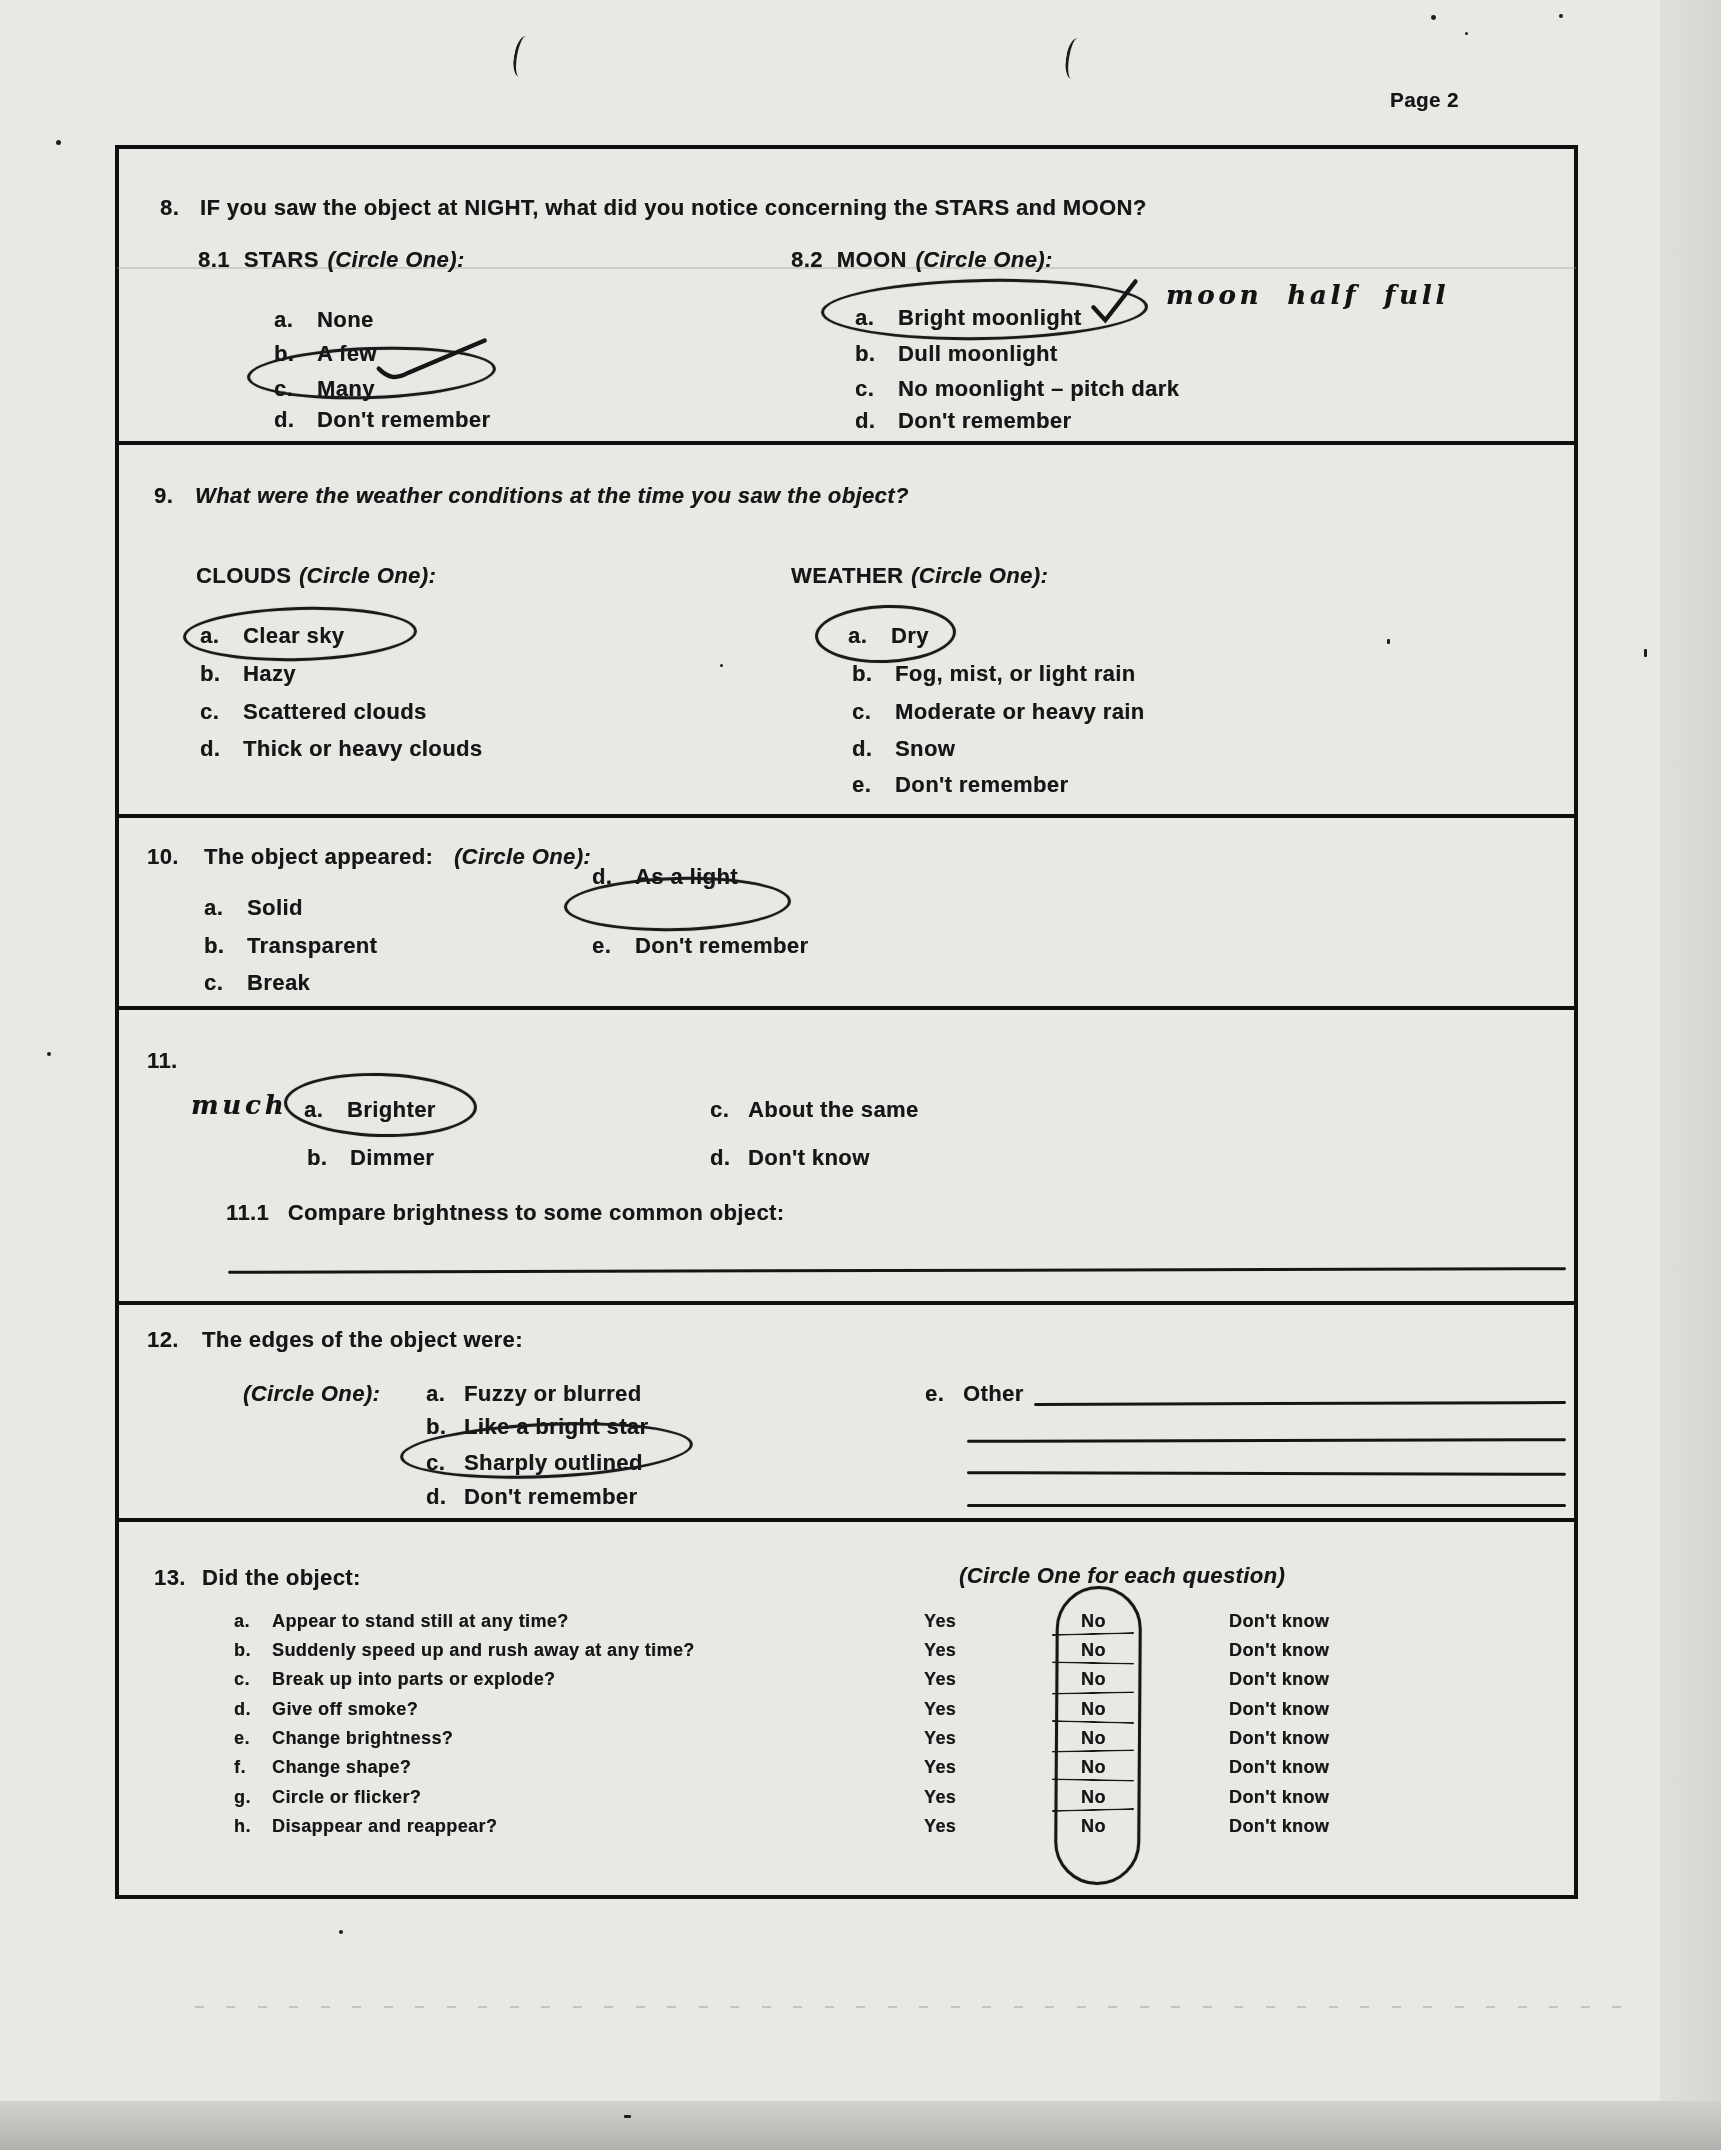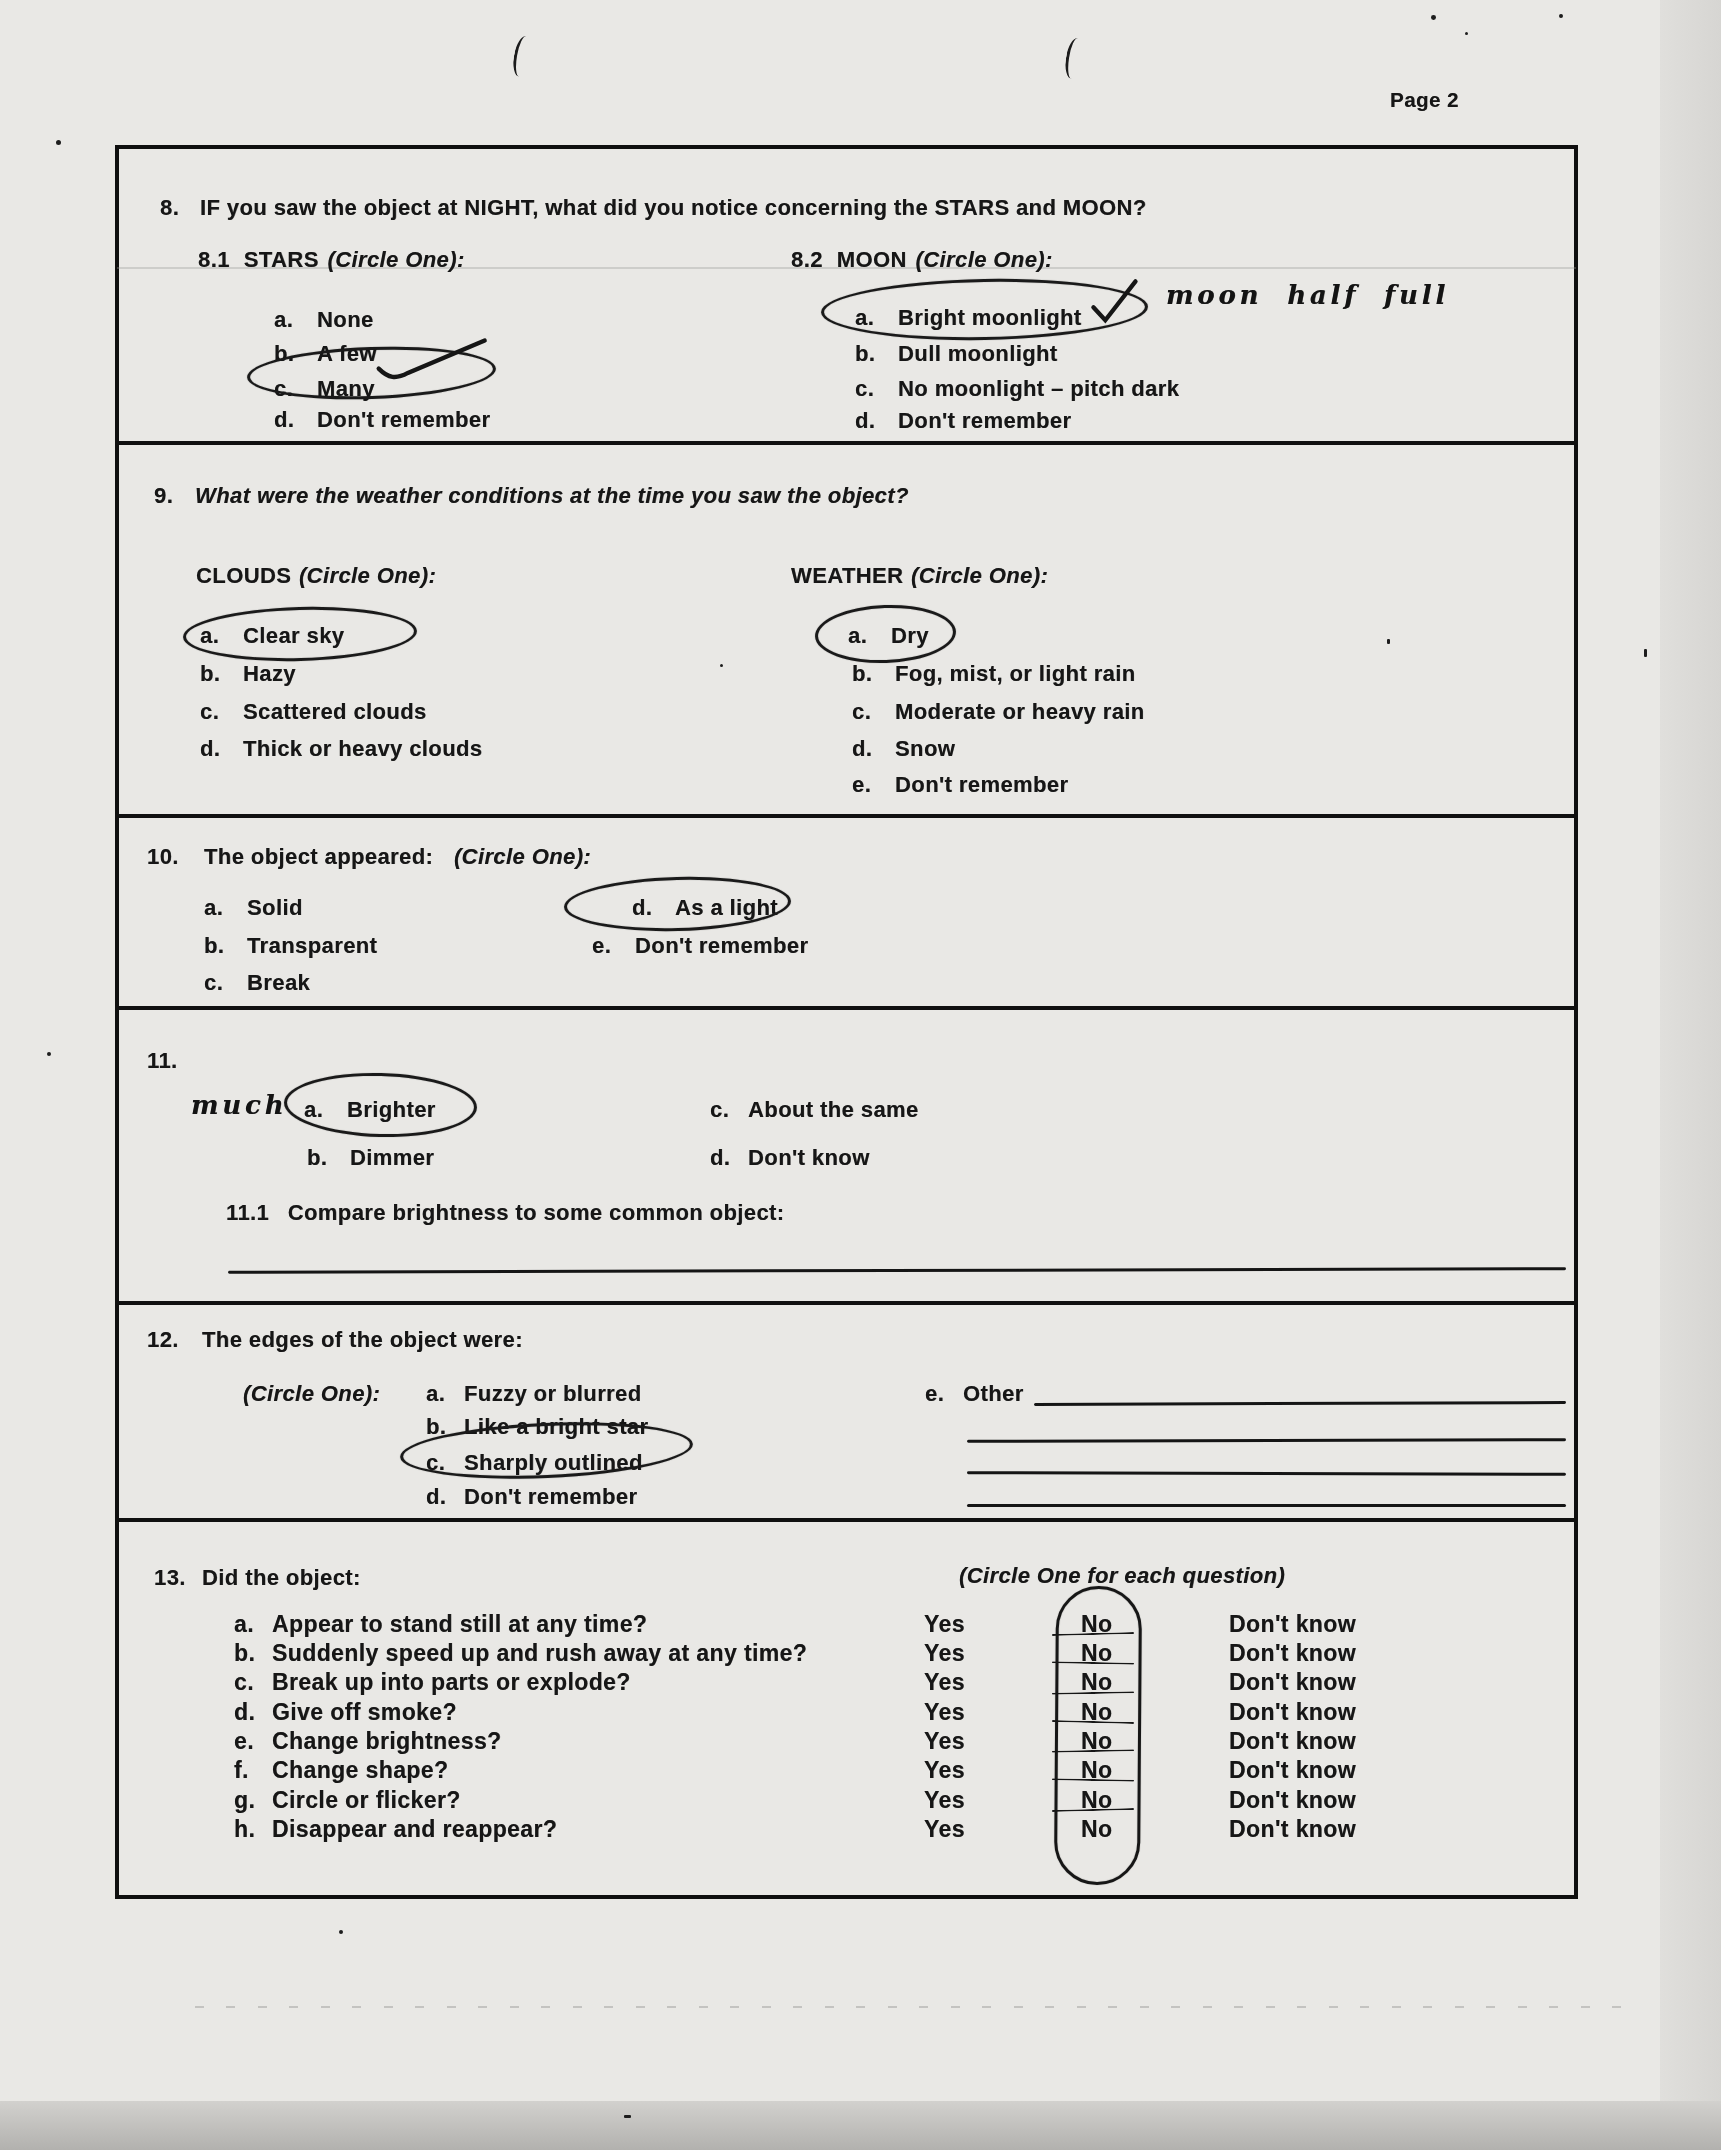--- a/index.html
+++ b/index.html
@@ -8,21 +8,21 @@
   .rband{position:absolute;top:0;left:1660px;width:62px;height:2151px;
          background:linear-gradient(to right,#e0dfdc,#d6d5d2);}
   .bband{position:absolute;left:0;top:2101px;width:1721px;height:49px;
          background:linear-gradient(to bottom,#d2d1ce,#b2b1ae);}
   .box{position:absolute;left:115px;top:145px;width:1463px;height:1754px;
        border:4.3px solid #0f0f0f;box-sizing:border-box;}
   .hr{position:absolute;left:115px;width:1463px;height:3.8px;background:#101010;}
   .t{position:absolute;white-space:nowrap;font-weight:700;font-size:22px;
      letter-spacing:0.4px;text-shadow:0.3px 0.4px 0.5px rgba(15,15,15,.5);}
   .h41{font-size:22px;}
-  .s38{font-size:23px;}
+  .s38{font-size:18px;}
   .it{font-style:italic;}
   .letter{display:inline-block;width:43px;}
   .letter2{display:inline-block;width:38px;}
   .gap{display:inline-block;width:14px;}
   .hw{position:absolute;font-family:"DejaVu Serif",serif;font-style:italic;font-weight:600;
       color:#131313;white-space:nowrap;letter-spacing:3.8px;word-spacing:12px;
       text-shadow:0.3px 0.3px 0.5px rgba(0,0,0,.55);}
   .circ{position:absolute;border:3.3px solid #1a1a1a;border-radius:50%;
         box-shadow:0 0 1.1px rgba(0,0,0,.4), inset 0 0 1.1px rgba(0,0,0,.4);}
   .oval{position:absolute;border:3.3px solid #161616;border-radius:46px;
@@ -116,21 +116,21 @@
 
   <div class="t h41" style="left:147px;top:844px;">10.</div>
   <div class="t h41" style="left:204px;top:844px;">
     <span>The object appeared:</span><span class="gap" style="width:20.6px;"></span><span class="it">(Circle One):</span>
   </div>
 
   <div class="t" style="left:204px;top:895px;"><span class="letter">a.</span><span>Solid</span></div>
   <div class="t" style="left:204px;top:933px;"><span class="letter">b.</span><span>Transparent</span></div>
   <div class="t" style="left:204px;top:970px;"><span class="letter">c.</span><span>Break</span></div>
 
-  <div class="t" style="left:592px;top:895px;margin-left:40px;"><span class="letter">d.</span><span>As a light</span></div>
+  <div class="t" style="left:592px;top:864px;"><span class="letter">d.</span><span>As a light</span></div>
   <div class="t" style="left:592px;top:933px;"><span class="letter">e.</span><span>Don't remember</span></div>
 
   <div class="circ" style="left:564px;top:877px;width:221px;height:48px;transform:rotate(-1.5deg);"></div>
 
   <div class="t h41" style="left:147px;top:1048px;">11.</div>
 
   <div class="hw" style="left:191px;top:1090px;font-size:26px;">much</div>
 
   <div class="t" style="left:304px;top:1097px;"><span class="letter">a.</span><span>Brighter</span></div>
   <div class="t" style="left:307px;top:1145px;"><span class="letter">b.</span><span>Dimmer</span></div>

